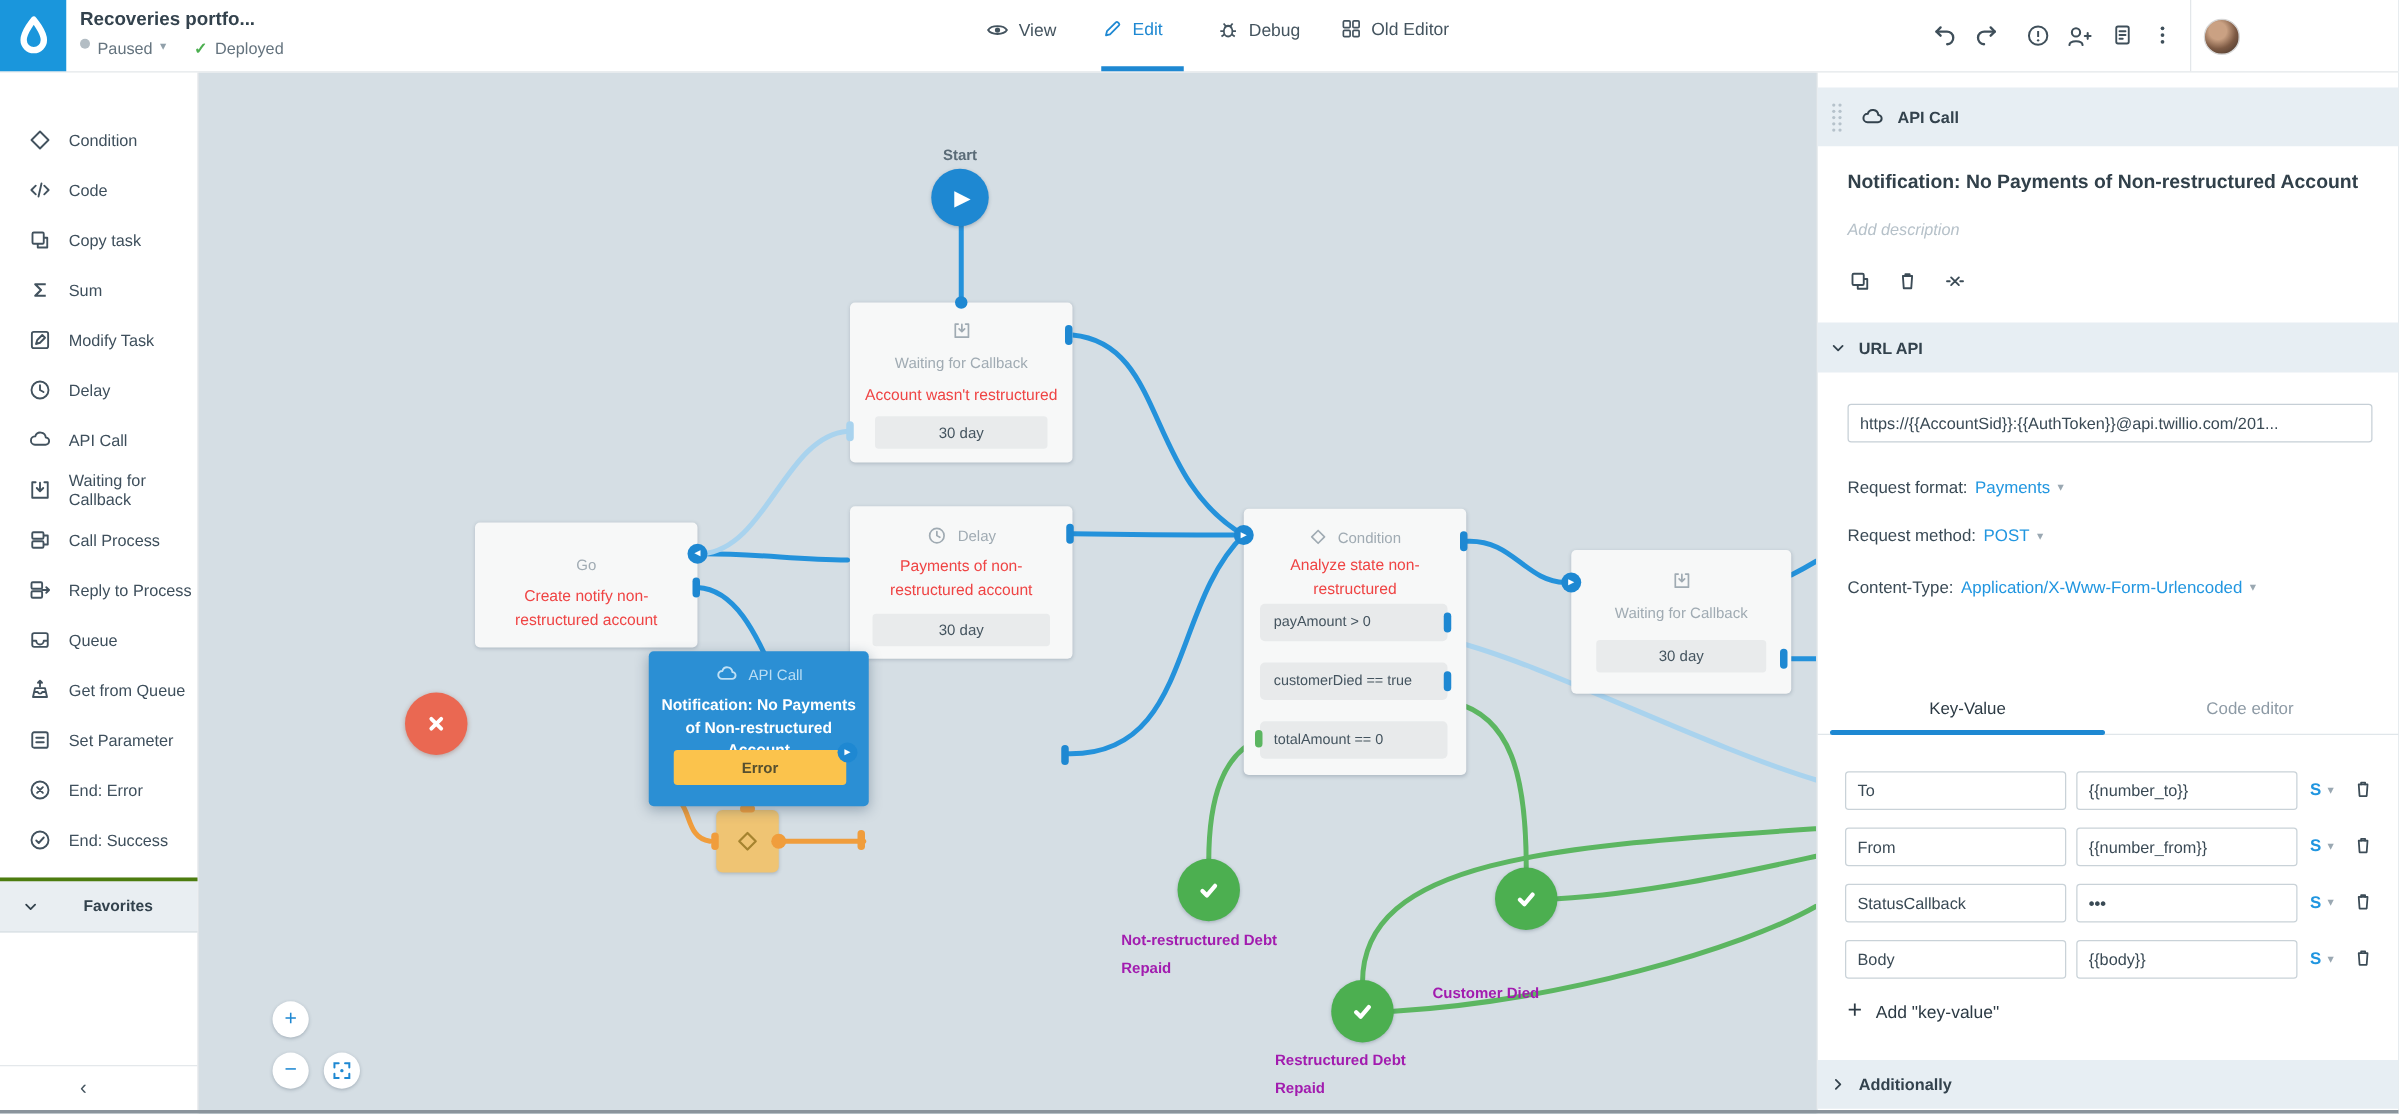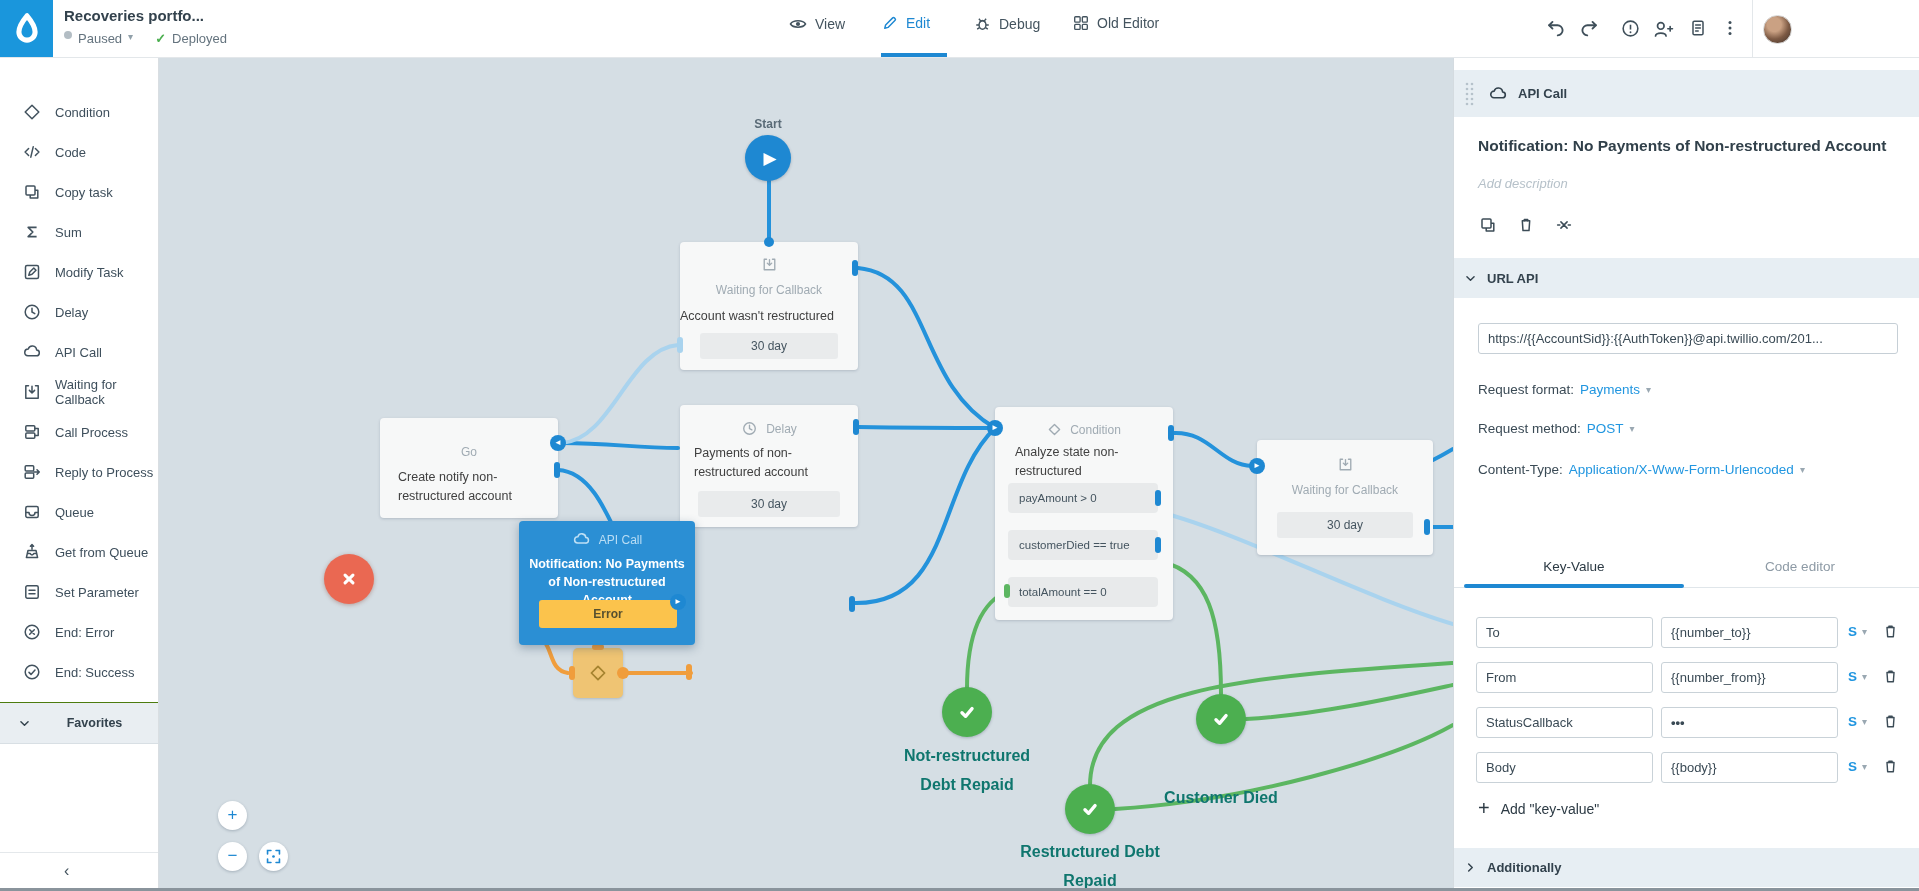--- a/index.html
+++ b/index.html
@@ -15,40 +15,40 @@
   .htab{position:absolute;top:14px;display:flex;align-items:center;gap:7px;font-size:14px;color:#44545f;cursor:pointer;}
   .htab.active{color:#1e88d2;}
   #edit-underline{position:absolute;left:881px;top:53px;width:66px;height:4px;background:#1e88d2;}
   .hicon{position:absolute;top:18px;width:22px;height:22px;color:#3f4f5a;}
   #header-divider{position:absolute;left:1752px;top:0;width:1px;height:57px;background:#e3e7ea;}
   #avatar{position:absolute;left:1763px;top:15px;width:27px;height:27px;border-radius:50%;background:radial-gradient(circle at 38% 32%,#caa183 0 28%,#7d5a44 58%,#3c2f28 100%);border:1px solid #d6d6d6;}
   
   #sidebar{position:absolute;left:0;top:57px;width:158px;height:834px;background:#fff;border-right:1px solid #d9dee2;z-index:30;}
   .side-item{position:absolute;left:0;width:158px;height:32px;display:flex;align-items:center;gap:13px;padding-left:22px;box-sizing:border-box;cursor:pointer;}
   .side-item span{font-size:13px;color:#3e4f5c;}
-  #favorites{position:absolute;left:0;top:645px;width:158px;height:40px;background:#e9eef2;border-top:1px solid #4d7c0f;border-bottom:1px solid #d8dfe4;display:flex;align-items:center;}
+  #favorites{position:absolute;left:0;top:645px;width:158px;height:40px;background:#e9eef2;border-top:3px solid #4d7c0f;border-bottom:1px solid #d8dfe4;display:flex;align-items:center;}
   #favorites b{flex:1;text-align:center;font-size:12.5px;color:#33424d;}
   #side-divider{position:absolute;left:0;top:795px;width:158px;height:1px;background:#e4e8eb;}
   #collapse{position:absolute;left:64px;top:805px;font-size:16px;color:#44545f;cursor:pointer;}
   
   #canvas{position:absolute;left:158px;top:57px;width:1295px;height:834px;}
   #wires{position:absolute;left:0;top:0;}
   .node{position:absolute;background:#f7f8f8;border-radius:4px;box-shadow:0 1px 3px rgba(50,70,90,.22);box-sizing:border-box;}
   .ntype{display:flex;align-items:center;justify-content:center;gap:8px;color:#a0abb3;font-size:12px;}
-  .nbody{color:#404040;font-size:12.5px;line-height:1.55;font-weight:500;}
+  .nbody{text-align:center;color:#ef4444;font-size:12.5px;line-height:1.55;font-weight:500;}
   .timer{position:absolute;background:#e9ebec;border-radius:3px;height:26px;line-height:26px;text-align:center;font-size:12px;color:#44545f;cursor:pointer;}
   .cond-row{position:absolute;background:#e8eaeb;border-radius:4px;height:30px;line-height:30px;font-size:11.5px;color:#44545f;padding-left:11px;box-sizing:border-box;cursor:pointer;}
   .port{position:absolute;border-radius:3px;}
   .p-blue{background:#1e88d2;}
   .p-light{background:#a9d3ee;}
   .p-orange{background:#f09d3c;}
   .p-green{background:#5cb661;}
   .in-circle{position:absolute;width:16px;height:16px;border-radius:50%;background:#1e88d2;color:#fff;font-size:8px;line-height:16px;text-align:center;}
   .endnode{position:absolute;width:50px;height:50px;border-radius:50%;background:#4caf50;box-shadow:0 1px 3px rgba(50,70,90,.3);display:flex;align-items:center;justify-content:center;cursor:pointer;}
-  .end-label{position:absolute;text-align:center;font-size:16px;font-weight:bold;color:#0f766e;line-height:1.8;}
+  .end-label{position:absolute;text-align:left;font-size:12px;font-weight:bold;color:#a21caf;line-height:1.8;}
   #start-node{position:absolute;left:587px;top:78px;width:46px;height:46px;border-radius:50%;background:#1e88d2;box-shadow:0 1px 3px rgba(50,70,90,.3);color:#fff;display:flex;align-items:center;justify-content:center;font-size:17px;cursor:pointer;}
   #start-label{position:absolute;left:580px;top:58px;width:60px;text-align:center;font-size:12px;font-weight:bold;color:#5a6b77;}
   #api-node{position:absolute;left:519px;top:521px;width:176px;height:124px;background:#2b8fd4;border-radius:4px;box-shadow:0 3px 10px rgba(30,60,90,.35);}
   #api-node .ntype{color:#b9ddf4;padding-top:9px;}
   #api-title{color:#fff;font-size:12.5px;font-weight:bold;text-align:center;line-height:1.45;margin-top:6px;padding:0 10px;}
   #error-btn{position:absolute;left:20px;top:79px;width:138px;height:28px;background:#fbc34c;border-radius:3px;color:#57502f;font-size:12px;font-weight:bold;text-align:center;line-height:28px;cursor:pointer;}
   .mini-node{position:absolute;width:50px;height:50px;border-radius:5px;display:flex;align-items:center;justify-content:center;box-shadow:0 1px 3px rgba(50,70,90,.25);}
   #redx-node{position:absolute;left:324px;top:554px;width:50px;height:50px;border-radius:50%;background:#ea6852;box-shadow:0 1px 4px rgba(120,40,20,.35);display:flex;align-items:center;justify-content:center;cursor:pointer;}
   .zoom-btn{position:absolute;width:29px;height:29px;border-radius:50%;background:#fff;box-shadow:0 1px 3px rgba(50,70,90,.3);color:#1e88d2;font-size:17px;text-align:center;line-height:28px;cursor:pointer;}
   

